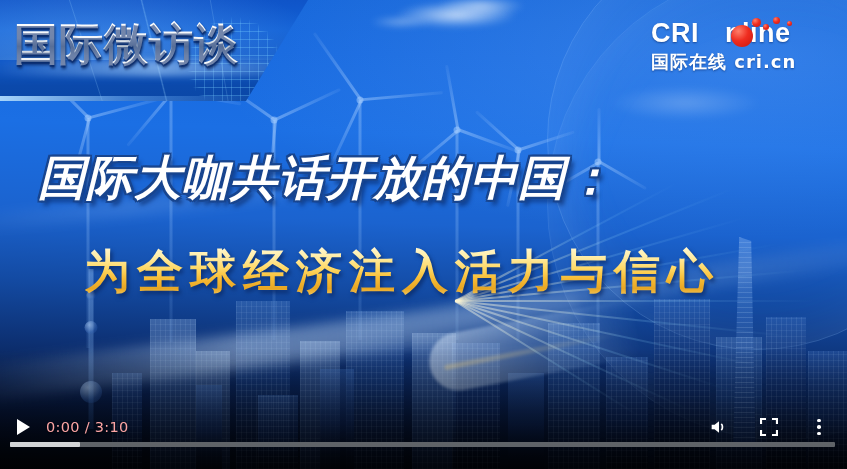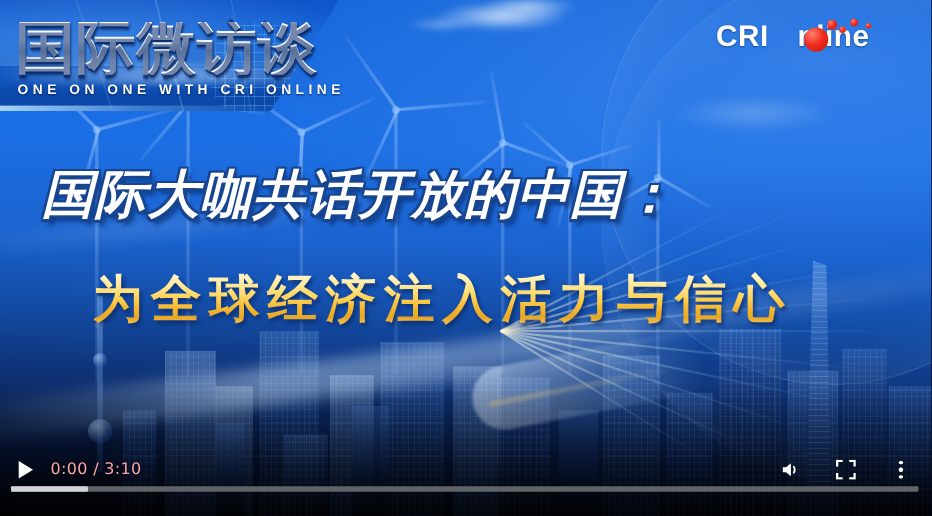--- a/index.html
+++ b/index.html
@@ -197,21 +197,21 @@
       linear-gradient(80deg, rgba(150,210,255,0) 69.7%, rgba(150,210,255,.20) 70%, rgba(150,210,255,0) 70.3%);
   }
   #banner .bottombar{
     position:absolute; left:0; bottom:0; width:260px; height:5px;
     background:linear-gradient(90deg, rgba(175,220,255,.95), rgba(120,185,255,.45), rgba(120,185,255,0));
   }
 
   #banner-title{
     position:absolute; left:14px; top:20px;
     font-family:"DejaVu Sans", sans-serif;
-    font-size:54px; font-weight:bold; letter-spacing:1px;
+    font-size:44px; font-weight:bold; letter-spacing:1px;
     line-height:48px;
     color:#e9eef3;
     background:linear-gradient(180deg,#ffffff 0%,#f2f6fa 38%,#b9c4cf 55%,#e7edf3 74%,#ffffff 100%);
     -webkit-background-clip:text; background-clip:text;
     -webkit-text-fill-color:transparent;
     text-shadow:0 2px 0 rgba(8,40,105,.55);
     filter:drop-shadow(1px 2px 1px rgba(3,26,76,.75));
     white-space:nowrap;
   }
   #banner-sub{
@@ -510,29 +510,29 @@
   </div>
 
   <div id="banner">
     <div class="glow-top"></div>
     <div class="lines"></div>
     <div class="globe"></div>
     <div class="sheen"></div>
     <div class="bottombar"></div>
   </div>
   <div id="banner-title">国际微访谈</div>
-  <div id="banner-sub">ONE ON ONE WITH CRI ONLINE</div>
 
   <div id="cri-logo">
     <div id="cri-wordmark"><span>CRI</span><span class="gap"></span><span>nline</span></div>
     <span class="bubble bub1"></span>
     <span class="bubble bub2"></span>
     <span class="bubble bub3"></span>
     <span class="bubble bub4"></span>
     <span class="bubble bub5"></span>
+    <div id="cri-sub"><span>国际在线</span> <span>cri.cn</span></div>
   </div>
 
   <div id="controls">
 
     <div id="ctrl-row">
 
       <div class="ctrl-btn" id="play-button">
         <span class="tri"></span>
       </div>
 

